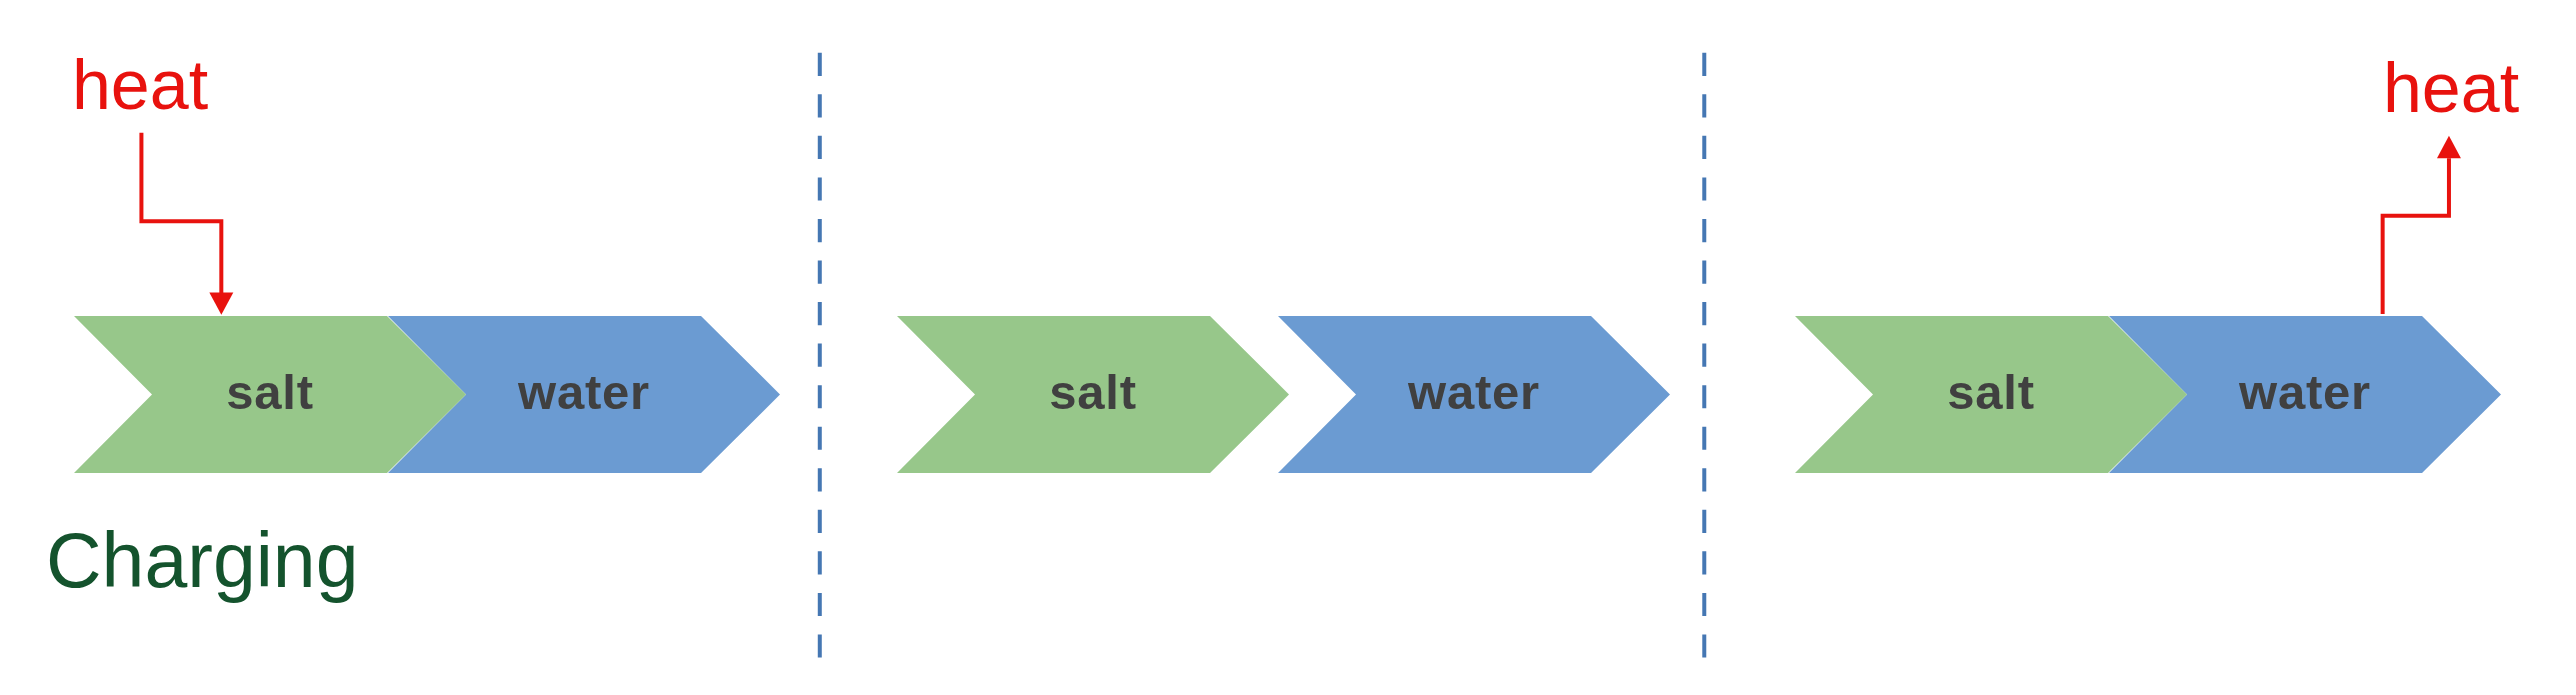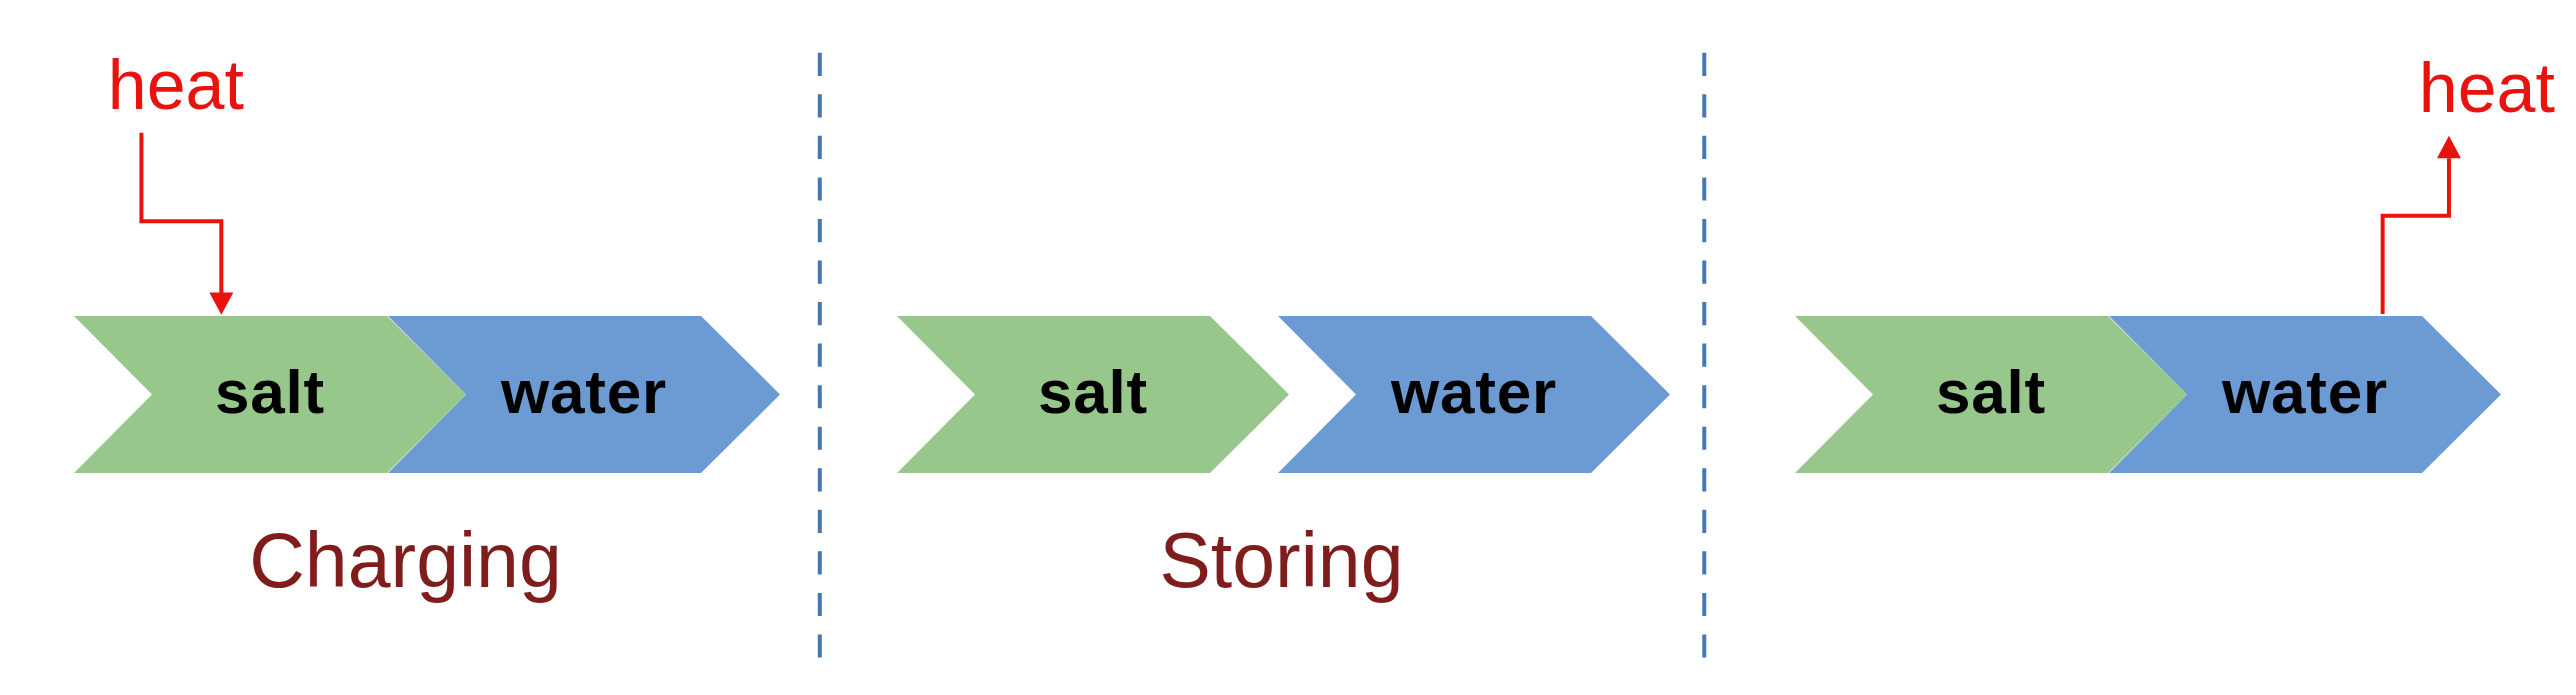--- a/index.html
+++ b/index.html
@@ -21,44 +21,44 @@
     position: absolute;
     top: 316px;
     width: 392px;
     height: 157px;
     display: flex;
     align-items: center;
     justify-content: center;
     clip-path: polygon(0 0, 313px 0, 100% 50%, 313px 100%, 0 100%, 78px 50%);
   }
   .chevron .label {
-    color: #000000;
+    color: #404040;
     font-weight: bold;
-    font-size: 62px;
+    font-size: 49px;
     letter-spacing: 0.8px;
     line-height: 1;
     padding-bottom: 4.8px;
   }
   .chevron.salt  { background: #97C78A; z-index: 3; }
   .chevron.water { background: #6B9BD2; z-index: 2; }
 
   .caption {
     position: absolute;
     top: 518px;
     width: 719px;
-    text-align: center;
+    text-align: left;
     font-size: 77px;
     line-height: 1.1;
-    color: #7f1d1d;
+    color: #14532d;
     z-index: 4;
   }
   .heat-label {
     position: absolute;
     width: 208px;
-    text-align: right;
+    text-align: center;
     font-size: 70px;
     line-height: 1;
     color: #E8120E;
     z-index: 6;
   }
   
   .p1-salt   { left: 74px; }
   .p1-water  { left: 388px; }
   .p2-salt   { left: 897px; }
   .p2-water  { left: 1278px; }
@@ -99,21 +99,20 @@
     <span class="label">water</span>
   </div>
   <div class="caption p1-caption">Charging</div>
 
   <div class="chevron salt p2-salt">
     <span class="label">salt</span>
   </div>
   <div class="chevron water p2-water">
     <span class="label">water</span>
   </div>
-  <div class="caption p2-caption">Storing</div>
 
   <div class="heat-label p3-heat">heat</div>
   <div class="chevron salt p3-salt">
     <span class="label">salt</span>
   </div>
   <div class="chevron water p3-water">
     <span class="label">water</span>
   </div>
 
 </div>

